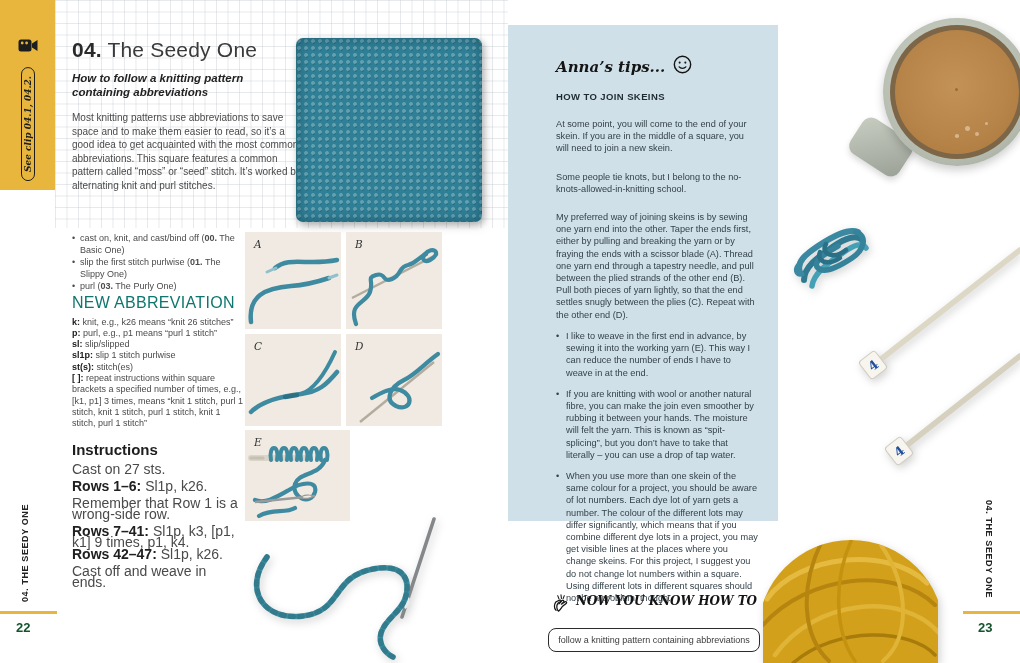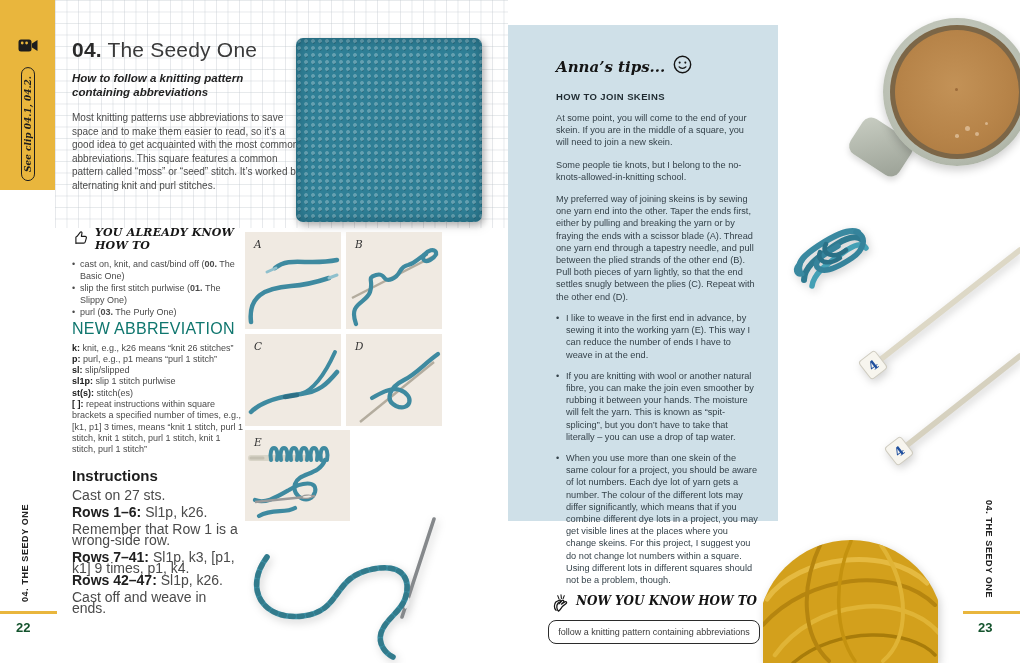--- a/index.html
+++ b/index.html
@@ -55,31 +55,31 @@
   .pE{left:245px;top:430px;width:105px;height:91px;}
   .panel svg{position:absolute;left:0;top:0;}
 
   
   .tips-panel{left:508px;top:25px;width:270px;height:496px;background:#cfe0e8;box-sizing:border-box;
       padding:30px 20px 0 48px;}
   .tips-title{display:flex;align-items:center;gap:8px;}
   .tips-title .txt{font-family:"DejaVu Serif",serif;font-style:italic;font-weight:bold;
       font-size:15px;color:#141414;}
   .tips-sub{margin-top:13px;font-size:9.5px;font-weight:bold;color:#1f2a30;letter-spacing:.4px;}
-  .tips-p{margin-top:10px;font-size:9.2px;line-height:12.2px;color:#35424a;}
+  .tips-p{margin-top:16px;font-size:9.2px;line-height:12.2px;color:#35424a;}
   ul.tips-b{list-style:none;margin:9px 0 0 0;padding:0;font-size:9.2px;line-height:12.2px;color:#35424a;}
   ul.tips-b li{padding-left:10px;position:relative;margin-bottom:9px;}
   ul.tips-b li::before{content:"•";position:absolute;left:0;top:0;}
 
   .know-now{left:548px;top:594px;width:212px;text-align:center;}
   .kn-head{display:flex;justify-content:center;gap:5px;}
   .kn-head .dash{width:34px;height:1.5px;background:#222;}
   .kn-head .tick{width:7px;height:1.5px;background:#222;transform:rotate(-40deg);}
   .kn-head .txt{font-family:"DejaVu Serif",serif;font-style:italic;font-weight:bold;font-size:12px;color:#141414;white-space:nowrap;}
-  .kn-box{margin-top:4px;border:1.5px solid #2b2b2b;border-radius:8px;background:#fff;
+  .kn-box{margin-top:12px;border:1.5px solid #2b2b2b;border-radius:8px;background:#fff;
      padding:6px 8px;font-size:9px;color:#3c3c3c;}
 
   .pagenum{font-size:13px;font-weight:bold;color:#14532d;}
   .side-label{font-size:9px;font-weight:bold;color:#222;letter-spacing:.6px;white-space:nowrap;}
   .side-left{left:20px;top:500px;height:102px;writing-mode:vertical-rl;transform:rotate(180deg);}
   .side-right{left:984px;top:500px;height:102px;writing-mode:vertical-rl;}
   .yline{height:2.5px;background:#e9b63d;}
 
   
   .cup-handle{left:852px;top:126px;width:58px;height:42px;background:linear-gradient(135deg,#c9cec3,#9aa095);
@@ -115,28 +115,20 @@
 
   <div class="abs title-block">
     <div class="title"><b>04.</b> <span>The Seedy One</span></div>
     <div class="subtitle">How to follow a knitting pattern containing abbreviations</div>
     <div class="intro">Most knitting patterns use abbreviations to save space and to make them easier to read, so it’s a good idea to get acquainted with the most common abbreviations. This square features a common pattern called “moss” or “seed” stitch. It’s worked by alternating knit and purl stitches.</div>
   </div>
 
   <div class="abs knit-square photo"></div>
 
   <div class="abs col-left">
-    <div class="hand-head">
-      <span>
-        <svg width="17" height="17" viewBox="0 0 24 24">
-            <path d="M5.5 11.5 V20.5 M5.5 20 H16.5 C17.6 20 18.4 19.3 18.7 18.2 L20.3 12.6 C20.6 11.5 19.8 10.4 18.6 10.4 H13.2 L14.1 5.8 C14.4 4.4 12.8 3.4 11.8 4.5 L7.2 10.3 L5.5 11.5" fill="none" stroke="#1a1a1a" stroke-width="1.6" stroke-linejoin="round" stroke-linecap="round"></path>
-          </svg>
-      </span>
-      <span class="txt">YOU ALREADY KNOW HOW TO</span>
-    </div>
     <ul class="know">
       <li><span>cast on, knit, and cast/bind off (</span><b>00.</b><span> The Basic One)</span></li>
       <li><span>slip the first stitch purlwise (</span><b>01.</b><span> The Slippy One)</span></li>
       <li><span>purl (</span><b>03.</b><span> The Purly One)</span></li>
     </ul>
 
     <div class="abbr-head">NEW ABBREVIATION</div>
     <div class="abbr">
       <div><b>k:</b><span> knit, e.g., k26 means “knit 26 stitches”</span></div>
       <div><b>p:</b><span> purl, e.g., p1 means “purl 1 stitch”</span></div>

